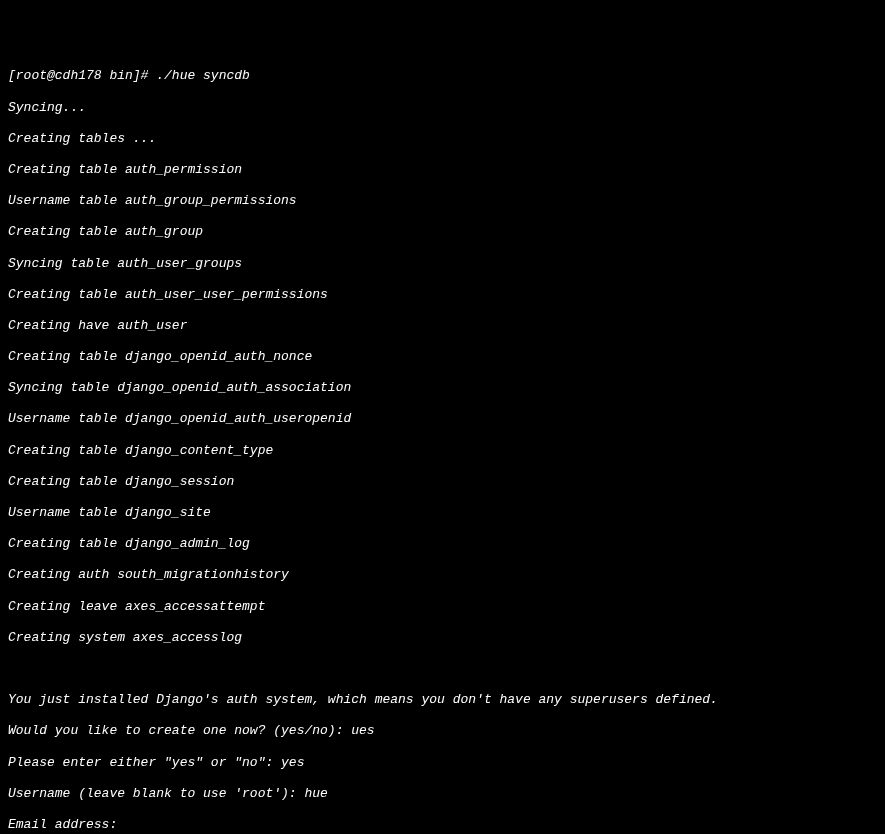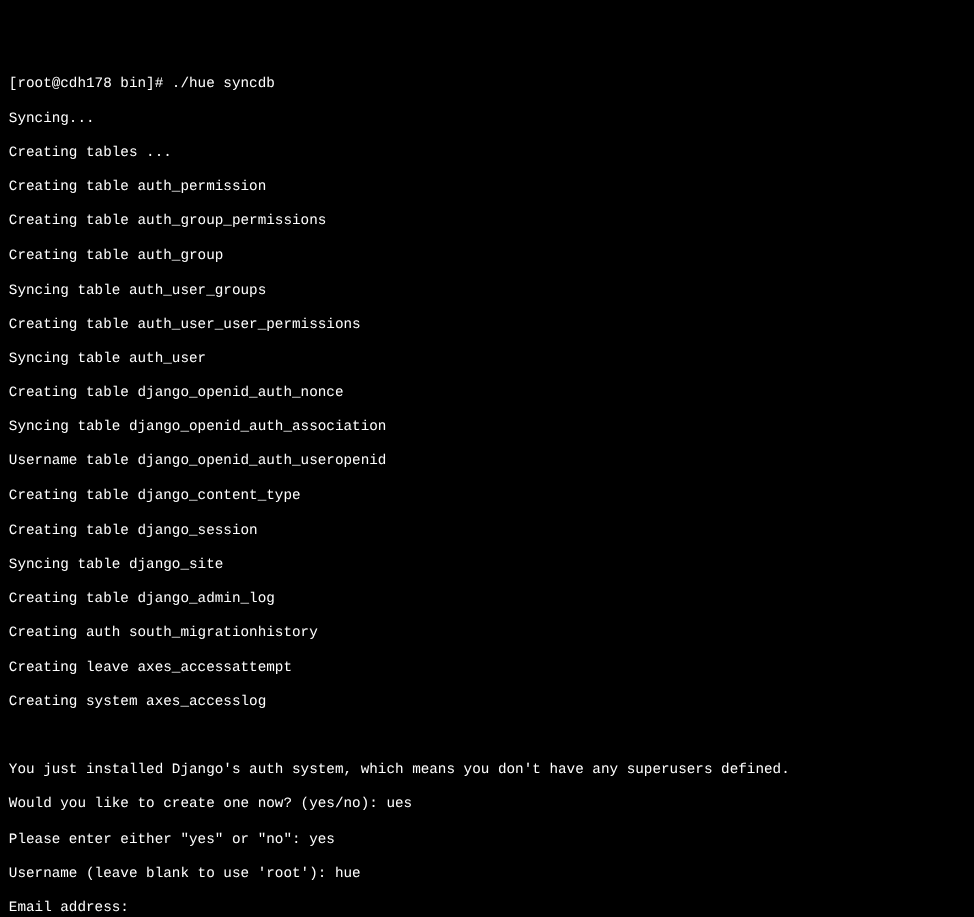--- a/index.html
+++ b/index.html
@@ -1,18 +1,19 @@
 <!DOCTYPE html>
 <html><head>
   <meta charset="utf-8">
   <style>
     * {
       margin: 0;
       padding: 0;
       box-sizing: border-box;
+      font-style: italic;
     }
     body {
       background-color: #000000;
       color: #ffffff;
       font-family: "Courier New", Courier, monospace;
       font-size: 13px;
       line-height: 1.2;
       padding: 6px 8px;
       width: 885px;
       height: 834px;
@@ -27,31 +28,31 @@
   </style>
 </head>
 <body>
 
 
 
 <span class="line">[root@cdh178 bin]# ./hue syncdb</span>
 <span class="line">Syncing...</span>
 <span class="line">Creating tables ...</span>
 <span class="line">Creating table auth_permission</span>
-<span class="line">Creating table auth_group_permissions</span>
+<span class="line">Username table auth_group_permissions</span>
 <span class="line">Creating table auth_group</span>
 <span class="line">Syncing table auth_user_groups</span>
 <span class="line">Creating table auth_user_user_permissions</span>
-<span class="line">Syncing table auth_user</span>
+<span class="line">Creating have auth_user</span>
 <span class="line">Creating table django_openid_auth_nonce</span>
 <span class="line">Syncing table django_openid_auth_association</span>
 <span class="line">Username table django_openid_auth_useropenid</span>
 <span class="line">Creating table django_content_type</span>
 <span class="line">Creating table django_session</span>
-<span class="line">Syncing table django_site</span>
+<span class="line">Username table django_site</span>
 <span class="line">Creating table django_admin_log</span>
 <span class="line">Creating auth south_migrationhistory</span>
 <span class="line">Creating leave axes_accessattempt</span>
 <span class="line">Creating system axes_accesslog</span>
 <div class="blank"></div>
 <span class="line">You just installed Django's auth system, which means you don't have any superusers defined.</span>
 <span class="line">Would you like to create one now? (yes/no): ues</span>
 <span class="line">Please enter either "yes" or "no": yes</span>
 <span class="line">Username (leave blank to use 'root'): hue</span>
 <span class="line">Email address:</span>

